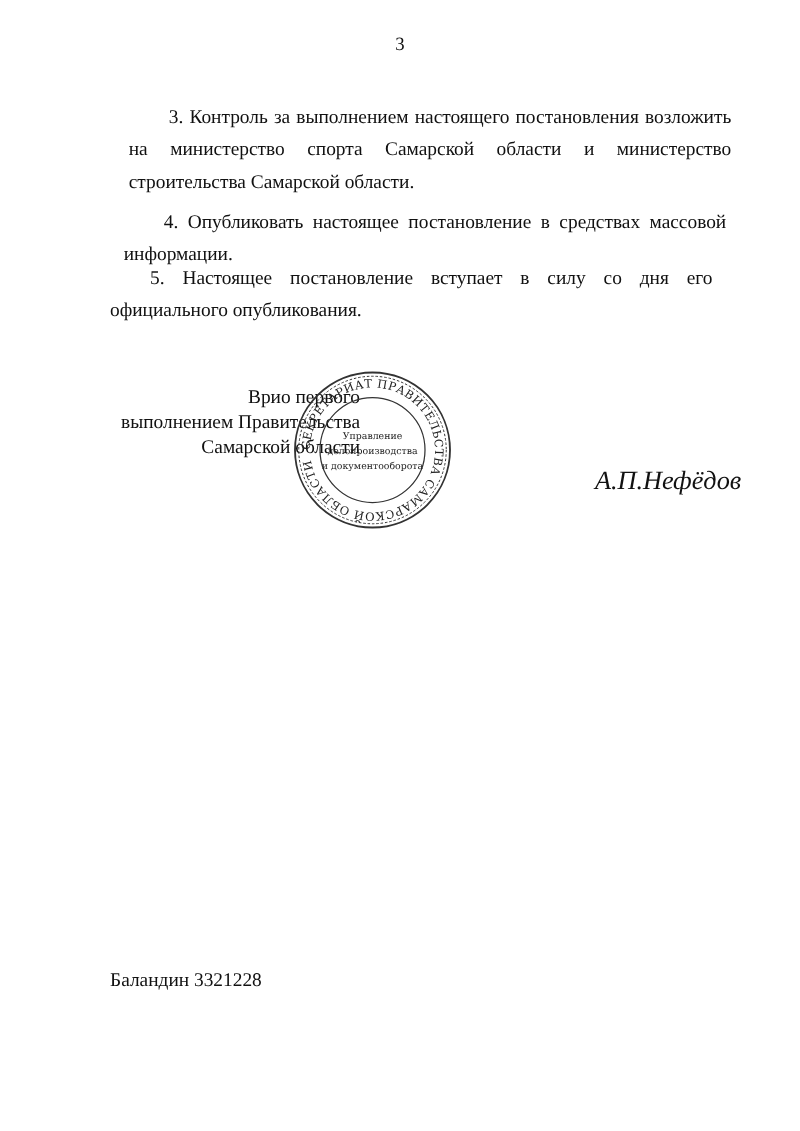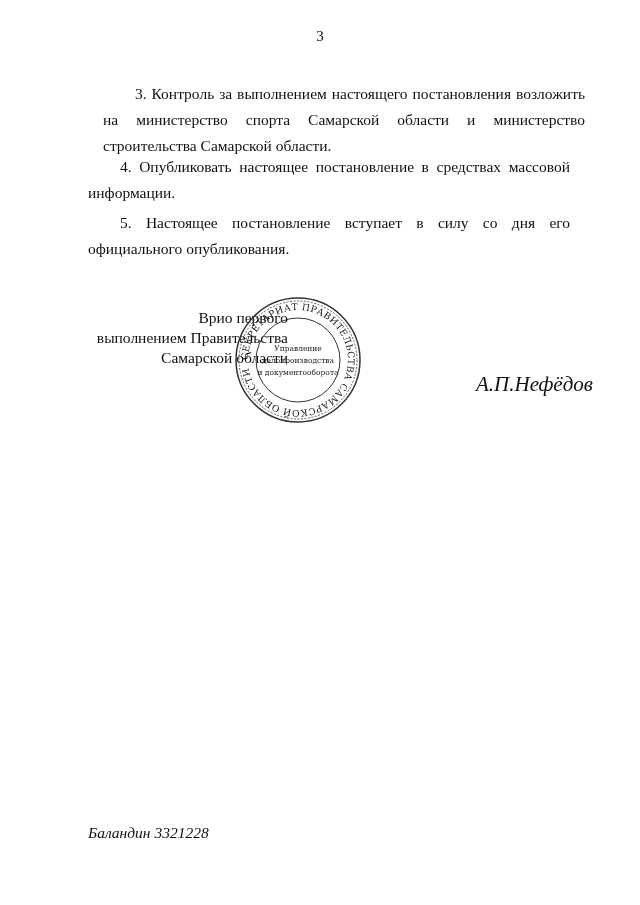--- a/index.html
+++ b/index.html
@@ -8,30 +8,30 @@
     .page-num { position: absolute; top: 28px; left: 0; width: 640px; text-align: center; font-size: 15px; }
     .para { position: absolute; left: 88px; width: 482px; font-size: 15.5px; line-height: 26px;
             text-align: justify; text-indent: 32px; }
     .p3 { top: 66px; }
     .p4 { top: 154px; }
     .p5 { top: 210px; text-align-last: auto; }
     .sig-title { position: absolute; left: 88px; top: 308px; width: 200px; text-align: right;
                  font-size: 15.5px; line-height: 20px; }
     .sig-title div { white-space: nowrap; }
     .sig-name { position: absolute; left: 476px; top: 372px; font-size: 21px; font-style: italic; }
-    .footer { position: absolute; left: 88px; top: 824px; font-size: 15.5px; font-style: italic; }
+    .footer { position: absolute; left: 88px; top: 776px; font-size: 15.5px; }
     .seal { position: absolute; left: 233px; top: 295px; width: 130px; height: 130px; }
   </style>
 </head>
 <body>
 
 <div class="page-num">3</div>
 
 <p class="para p3" style="margin:15px">3. Контроль за выполнением настоящего постановления возложить на министерство спорта Самарской области и министерство строительства Самарской области.</p>
-<p class="para p4" style="margin:0">4. Опубликовать настоящее постановление в средствах массовой информации.</p>
+<p class="para p4" style="margin:11px">4. Опубликовать настоящее постановление в средствах массовой информации.</p>
 <p class="para p5" style="margin:0">5. Настоящее постановление вступает в силу со дня его официального опубликования.</p>
 
 <div class="sig-title">
   <div>Врио первого</div>
   <div>выполнением Правительства</div>
   <div>Самарской области</div>
 </div>
 
 <svg class="seal" viewBox="0 0 130 130">
   <defs>

